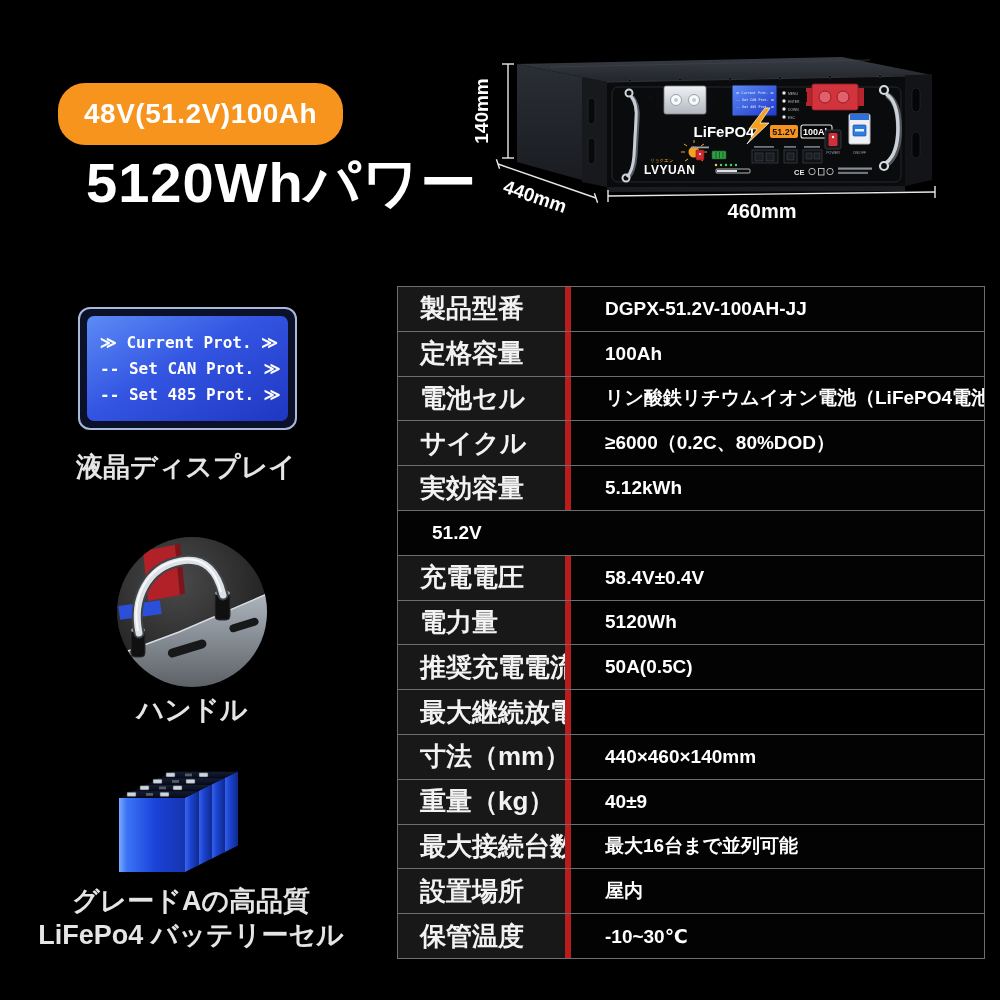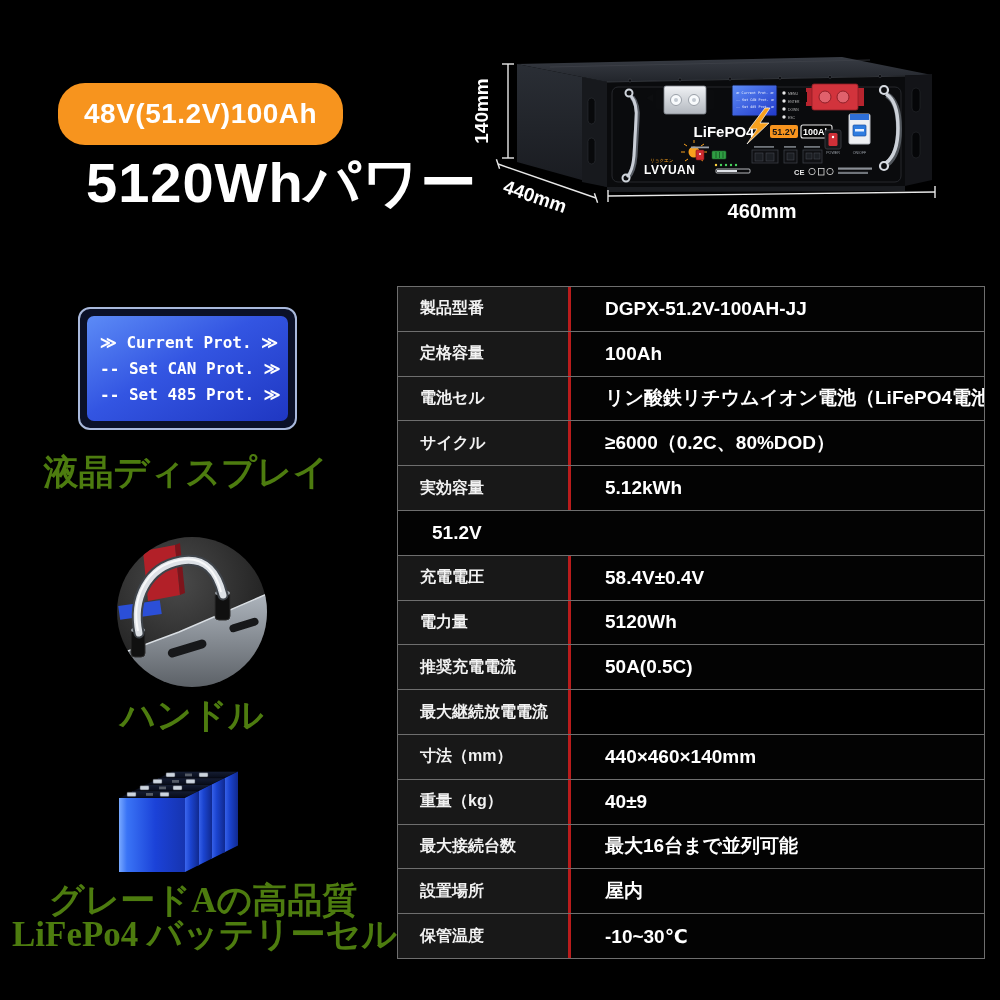--- a/index.html
+++ b/index.html
@@ -17,36 +17,36 @@
   .product-svg{position:absolute;left:460px;top:40px;width:540px;height:200px;}
 
   
   .lcd-frame{position:absolute;left:78px;top:307px;width:219px;height:123px;
       background:#0b1128;border:2px solid #a9b9dc;border-radius:12px;box-sizing:border-box;padding:7px;}
   .lcd-screen{width:100%;height:100%;border-radius:7px;box-sizing:border-box;padding-left:13px;
       background:linear-gradient(150deg,#5c8bf6 0%,#3355e2 45%,#1f37c2 100%);
       display:flex;flex-direction:column;justify-content:center;gap:7px;}
   .lcd-line{font-family:"DejaVu Sans Mono",monospace;font-weight:700;font-size:16px;color:#fff;white-space:pre;}
 
-  .caption{position:absolute;font-size:35px;font-weight:700;color:#4d7c0f;text-align:center;white-space:nowrap;}
+  .caption{position:absolute;font-size:27px;font-weight:700;color:#e5e5e5;text-align:center;white-space:nowrap;}
   .cap-lcd{left:0;width:372px;top:449px;}
   .cap-handle{left:0;width:384px;top:692px;}
-  .cap-cells{left:12px;width:382px;top:884px;line-height:34px;font-family:Liberation Serif, serif;}
+  .cap-cells{left:0;width:382px;top:884px;line-height:34px;}
 
   .feature-svg{position:absolute;}
   .handle-svg{left:117px;top:537px;width:150px;height:150px;}
   .cells-svg{left:113px;top:760px;width:130px;height:118px;}
 
   
   .spec-table{position:absolute;left:397px;top:286px;width:588px;height:673px;
       border:1px solid #6e6e6e;box-sizing:border-box;display:flex;flex-direction:column;}
   .spec-row{flex:1 1 0;min-height:0;display:flex;border-bottom:1px solid #6e6e6e;}
   .spec-row:last-child{border-bottom:none;}
-  .spec-label{width:173px;box-sizing:border-box;background:#181818;border-right:3px solid #b91c1c;
-      display:flex;align-items:center;padding-left:22px;font-size:16px;font-weight:700;
+  .spec-label{width:173px;box-sizing:border-box;background:#181818;border-right:6px solid #b91c1c;
+      display:flex;align-items:center;padding-left:22px;font-size:26px;font-weight:700;
       color:#f2f2f2;white-space:nowrap;overflow:hidden;}
   .spec-value{flex:1;display:flex;align-items:center;padding-left:34px;font-size:19px;
       font-weight:600;color:#fff;white-space:nowrap;background:#030303;overflow:hidden;}
 
   text{font-family:"Liberation Sans","DejaVu Sans",sans-serif;}
   .mono{font-family:"DejaVu Sans Mono",monospace;}
 </style>
 </head>
 <body>
 

